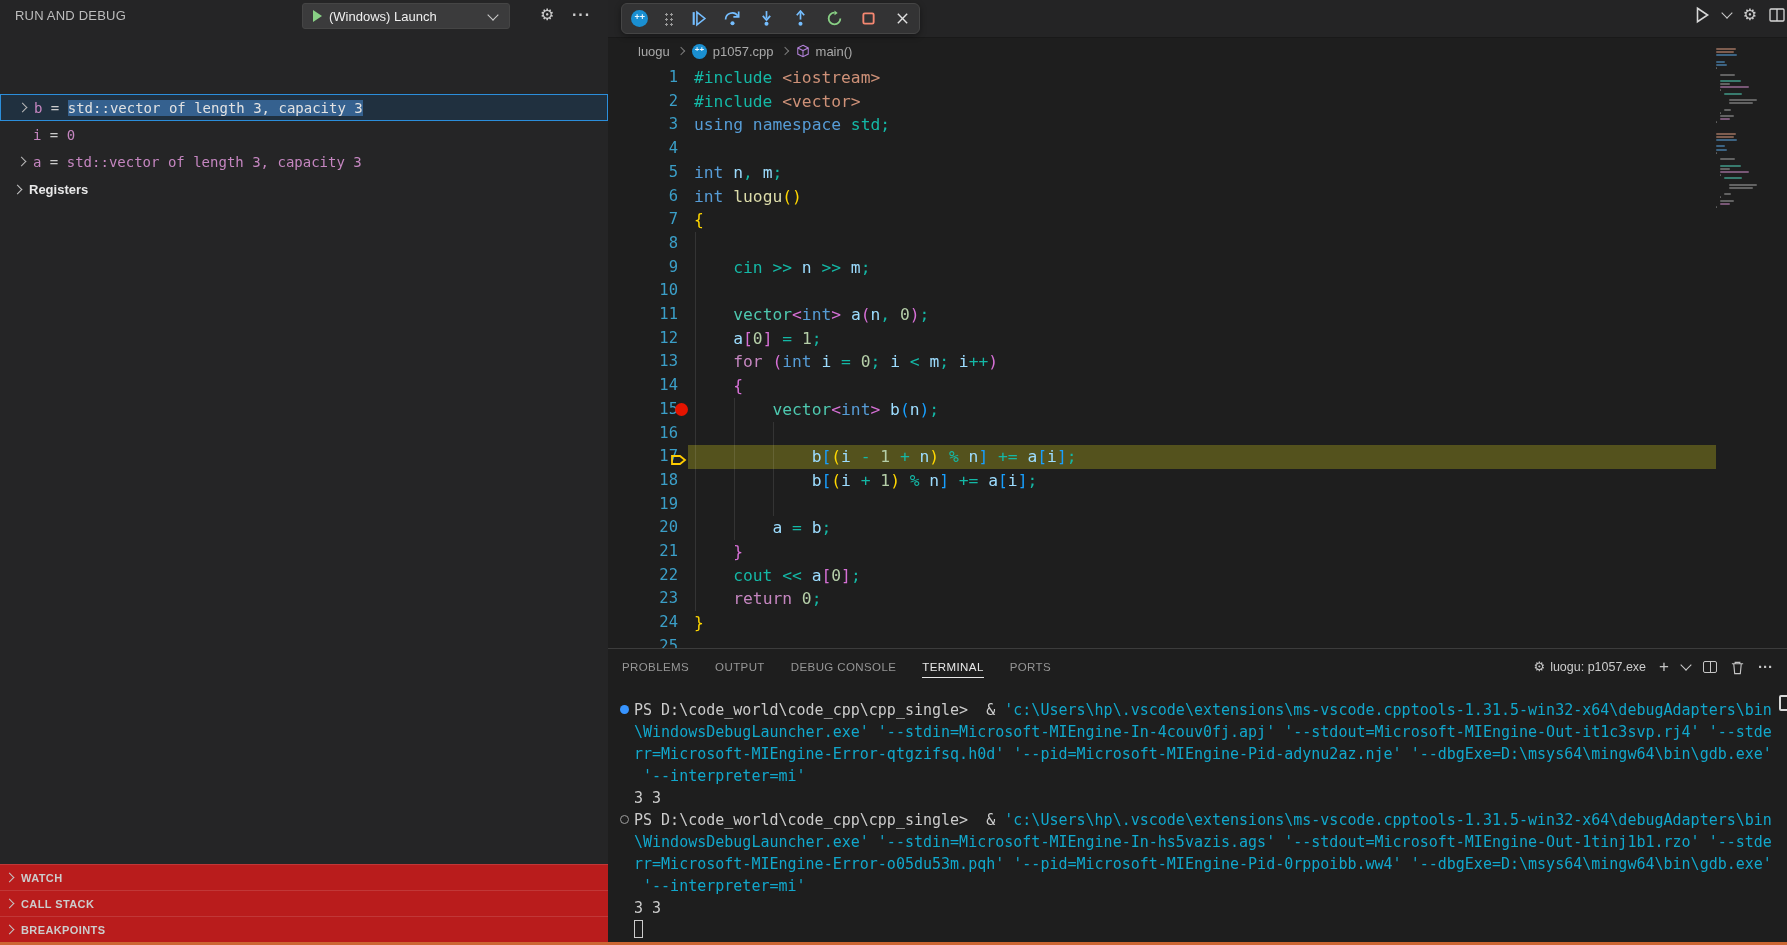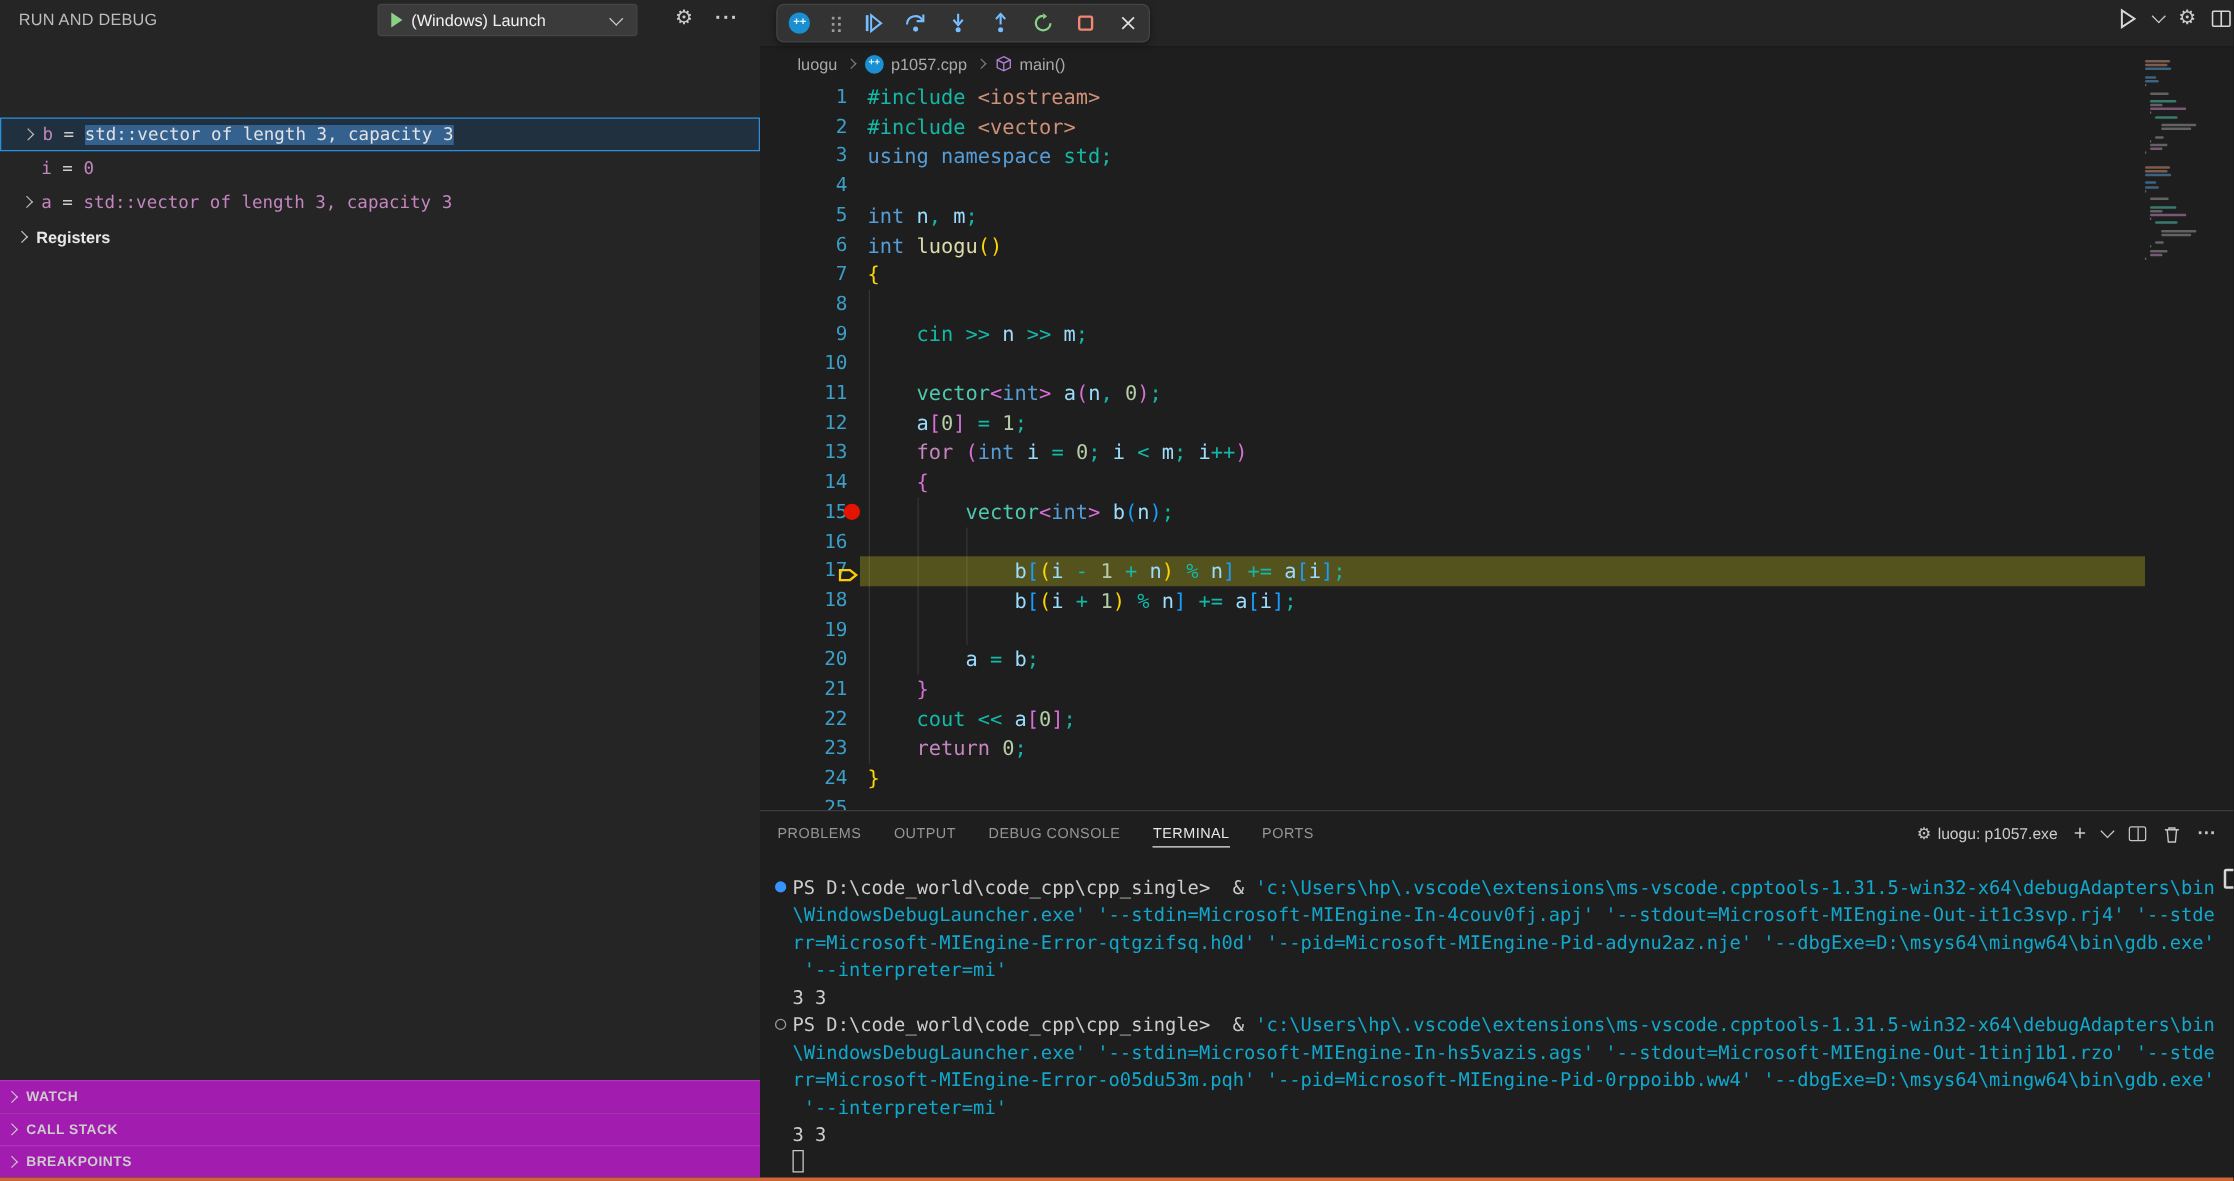--- a/index.html
+++ b/index.html
@@ -31,21 +31,21 @@
   .collapse-all::after { content:""; position:absolute; left:2px; right:2px; top:5px; height:1px; background:#c5c5c5; }
   .subsec-label { font-size:13px; font-weight:bold; color:#e8e8e8; margin-left:8px; }
   
   .var-row { position:absolute; left:0; width:608px; height:27px; display:flex; align-items:center; font-family:"DejaVu Sans Mono", monospace; font-size:14px; color:#cccccc; cursor:pointer; }
   .var-row.selected { border:1px solid #2B8EDB; background:#20303f; }
   .var-chev { position:absolute; left:18px; width:7px; height:7px; border-right:1.5px solid #b8b8b8; border-bottom:1.5px solid #b8b8b8; transform:rotate(-45deg); }
   .var-name { position:absolute; left:33px; color:#C586C0; }
   .var-eq { color:#cccccc; }
   .var-val.hl { background:#35618F; color:#e2e2e2; }
   
-  .bottom-sec { position:absolute; left:0; width:608px; height:26px; border-top:1px solid rgba(255,255,255,0.12); display:flex; align-items:center; padding-left:6px; cursor:pointer; background:#a21caf; }
+  .bottom-sec { position:absolute; left:0; width:608px; height:26px; border-top:1px solid rgba(255,255,255,0.12); display:flex; align-items:center; padding-left:6px; cursor:pointer; background:#b91c1c; }
   
   .editor { position:absolute; left:608px; top:0; width:1179px; height:648px; background:#1e1e1e; overflow:hidden; }
   .editor-tabstrip { position:absolute; left:0; top:0; width:1179px; height:38px; background:#242425; border-bottom:1px solid #191919; }
   .breadcrumb { position:absolute; left:30px; top:40px; height:22px; display:flex; align-items:center; gap:6px; font-size:13px; color:#a9a9a9; }
   .bc-sep { width:6px; height:6px; border-right:1.4px solid #7a7a7a; border-top:1.4px solid #7a7a7a; transform:rotate(45deg); margin:0 2px; }
   .cpp-badge { width:15px; height:15px; border-radius:50%; background:#1a8fd1; position:relative; flex:none; }
   .cpp-badge::after { content:"++"; position:absolute; left:3px; top:1px; font-size:8px; font-weight:bold; color:#eaf6ff; letter-spacing:0; }
   .cube-icon { flex:none; }
   .code-area { position:absolute; left:0; top:62px; width:1179px; height:586px; overflow:hidden; }
   .code-line { position:absolute; left:86px; height:24px; line-height:23.7px; font-family:"DejaVu Sans Mono", monospace; font-size:16.3px; white-space:pre; z-index:3; }

